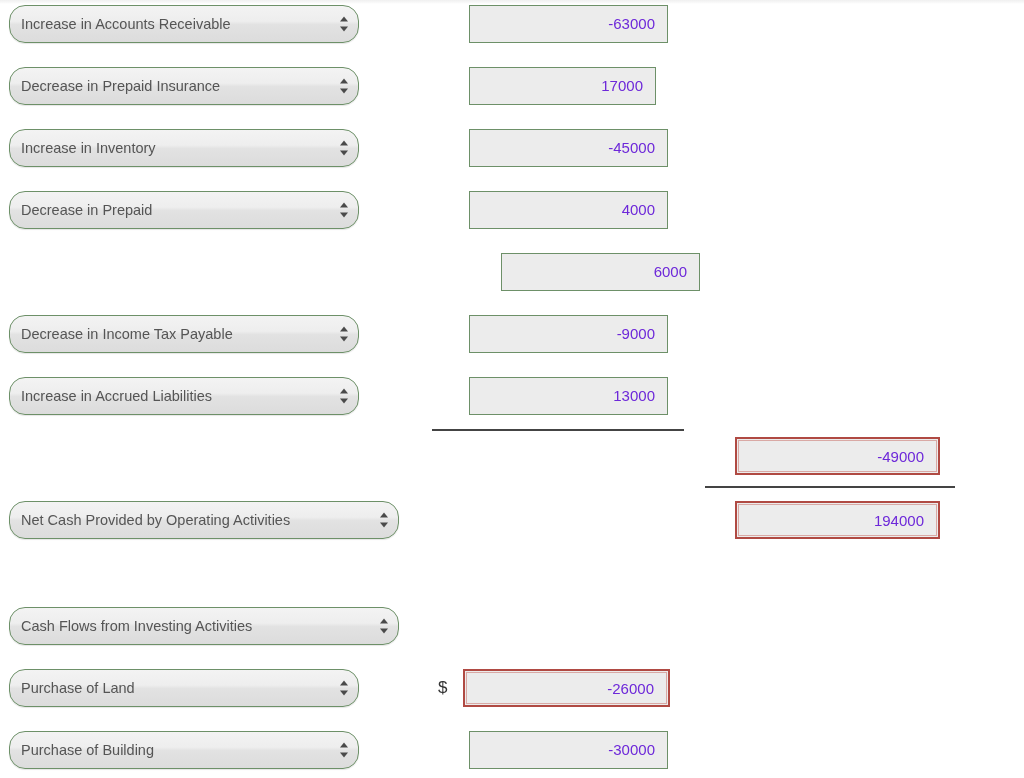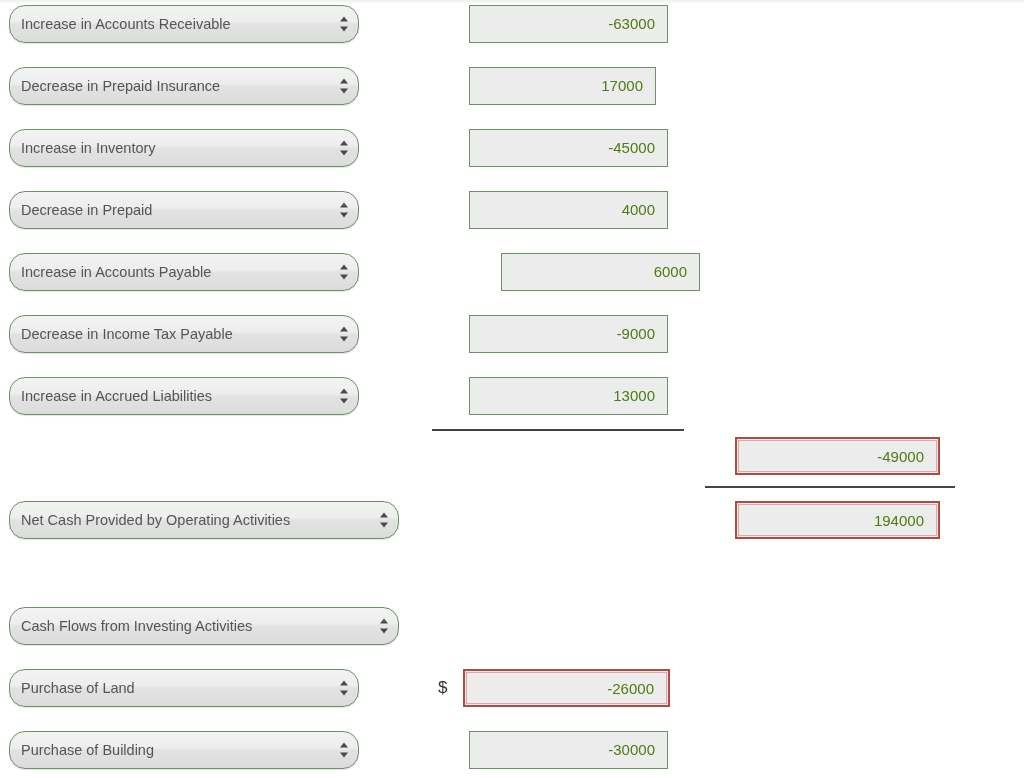--- a/index.html
+++ b/index.html
@@ -60,21 +60,21 @@
     border-right: 4.5px solid transparent;
   }
   .acct-select .caret .up { top: 1px;  border-bottom: 5px solid #4a4a4a; }
   .acct-select .caret .dn { bottom: 1px; border-top: 5px solid #4a4a4a; }
 
   
   .amt {
     position: absolute;
     height: 38px;
     background: #ececec;
-    color: #4d7c0f;
+    color: #6d28d9;
     font-size: 15px;
     line-height: 36px;
     text-align: right;
     padding: 0 12px 0 8px;
     white-space: nowrap;
     overflow: hidden;
   }
   .amt.ok {
     border: 1px solid #6d9068;
   }
@@ -145,27 +145,20 @@
       <span>Decrease in Prepaid</span>
       <span class="caret">
           <i class="up"></i>
           <i class="dn"></i>
         </span>
     </div>
     <div class="amt ok" style="left:469px; width:199px;">4000</div>
   </div>
 
   <div class="row" style="top:253px;">
-    <div class="acct-select" style="left:9px; width:350px;">
-      <span>Increase in Accounts Payable</span>
-      <span class="caret">
-          <i class="up"></i>
-          <i class="dn"></i>
-        </span>
-    </div>
     <div class="amt ok" style="left:469px; width:199px;margin-left:32px;">6000</div>
   </div>
 
   <div class="row" style="top:315px;">
     <div class="acct-select" style="left:9px; width:350px;">
       <span>Decrease in Income Tax Payable</span>
       <span class="caret">
           <i class="up"></i>
           <i class="dn"></i>
         </span>

